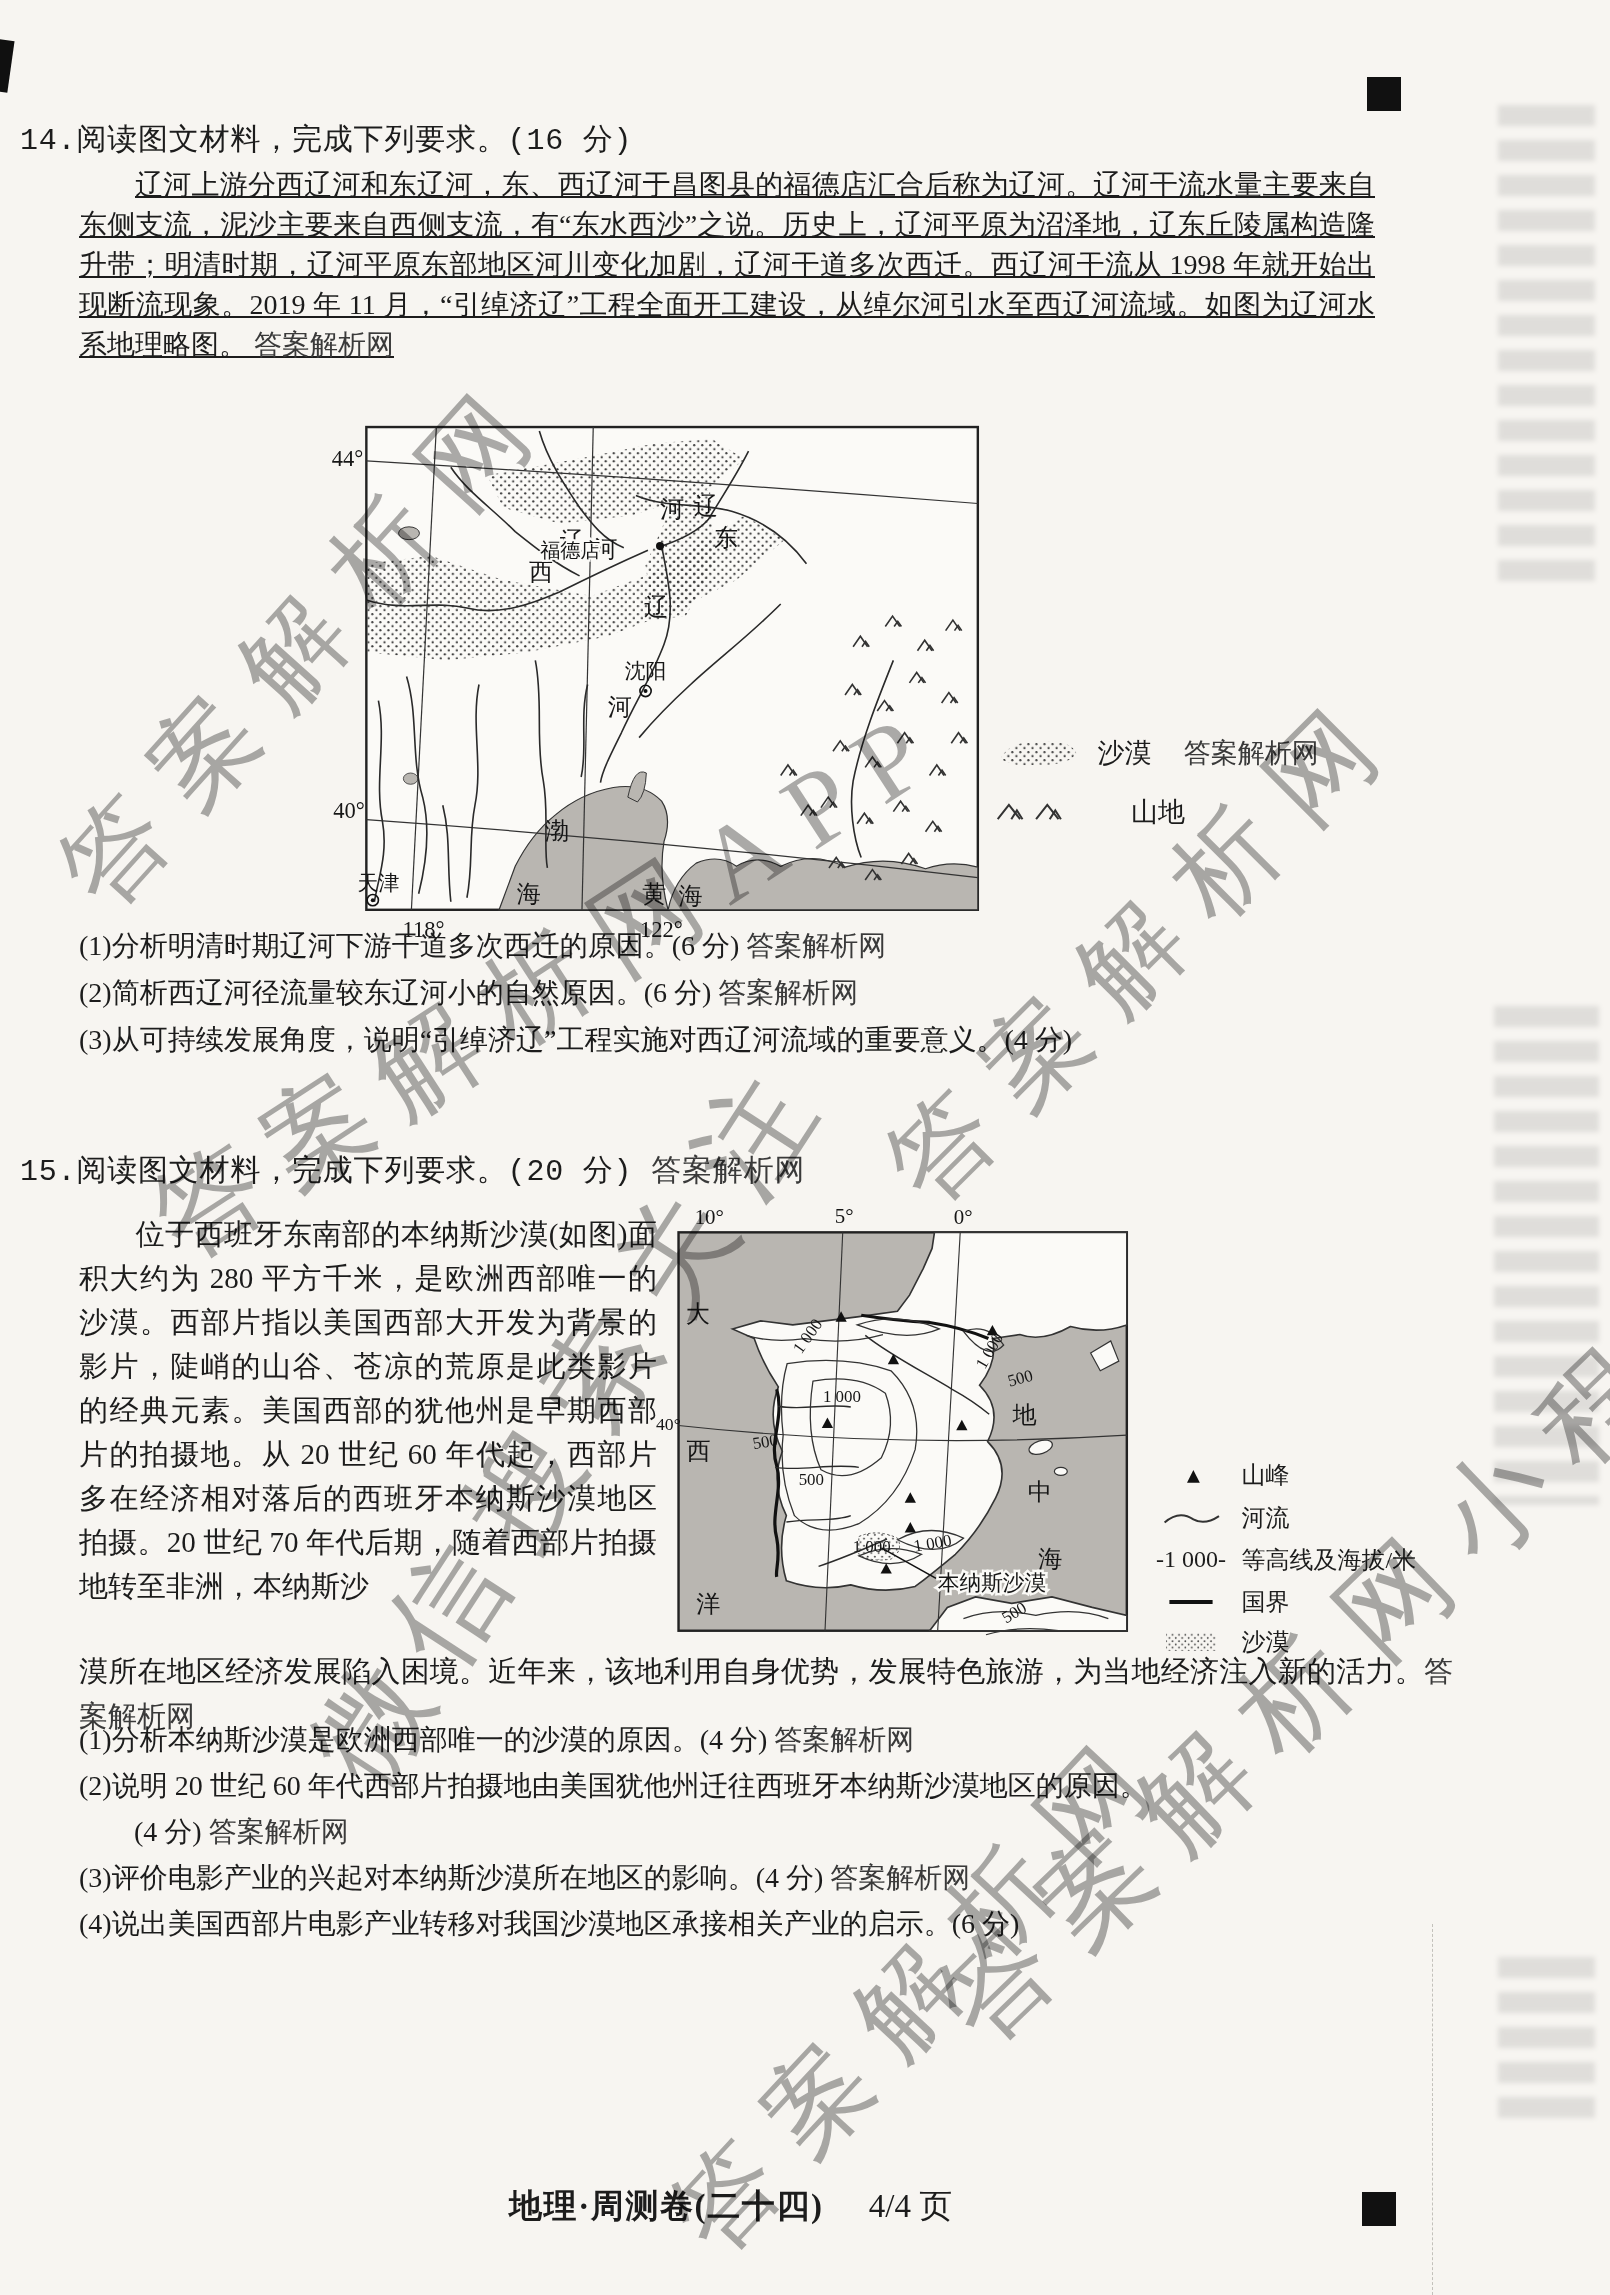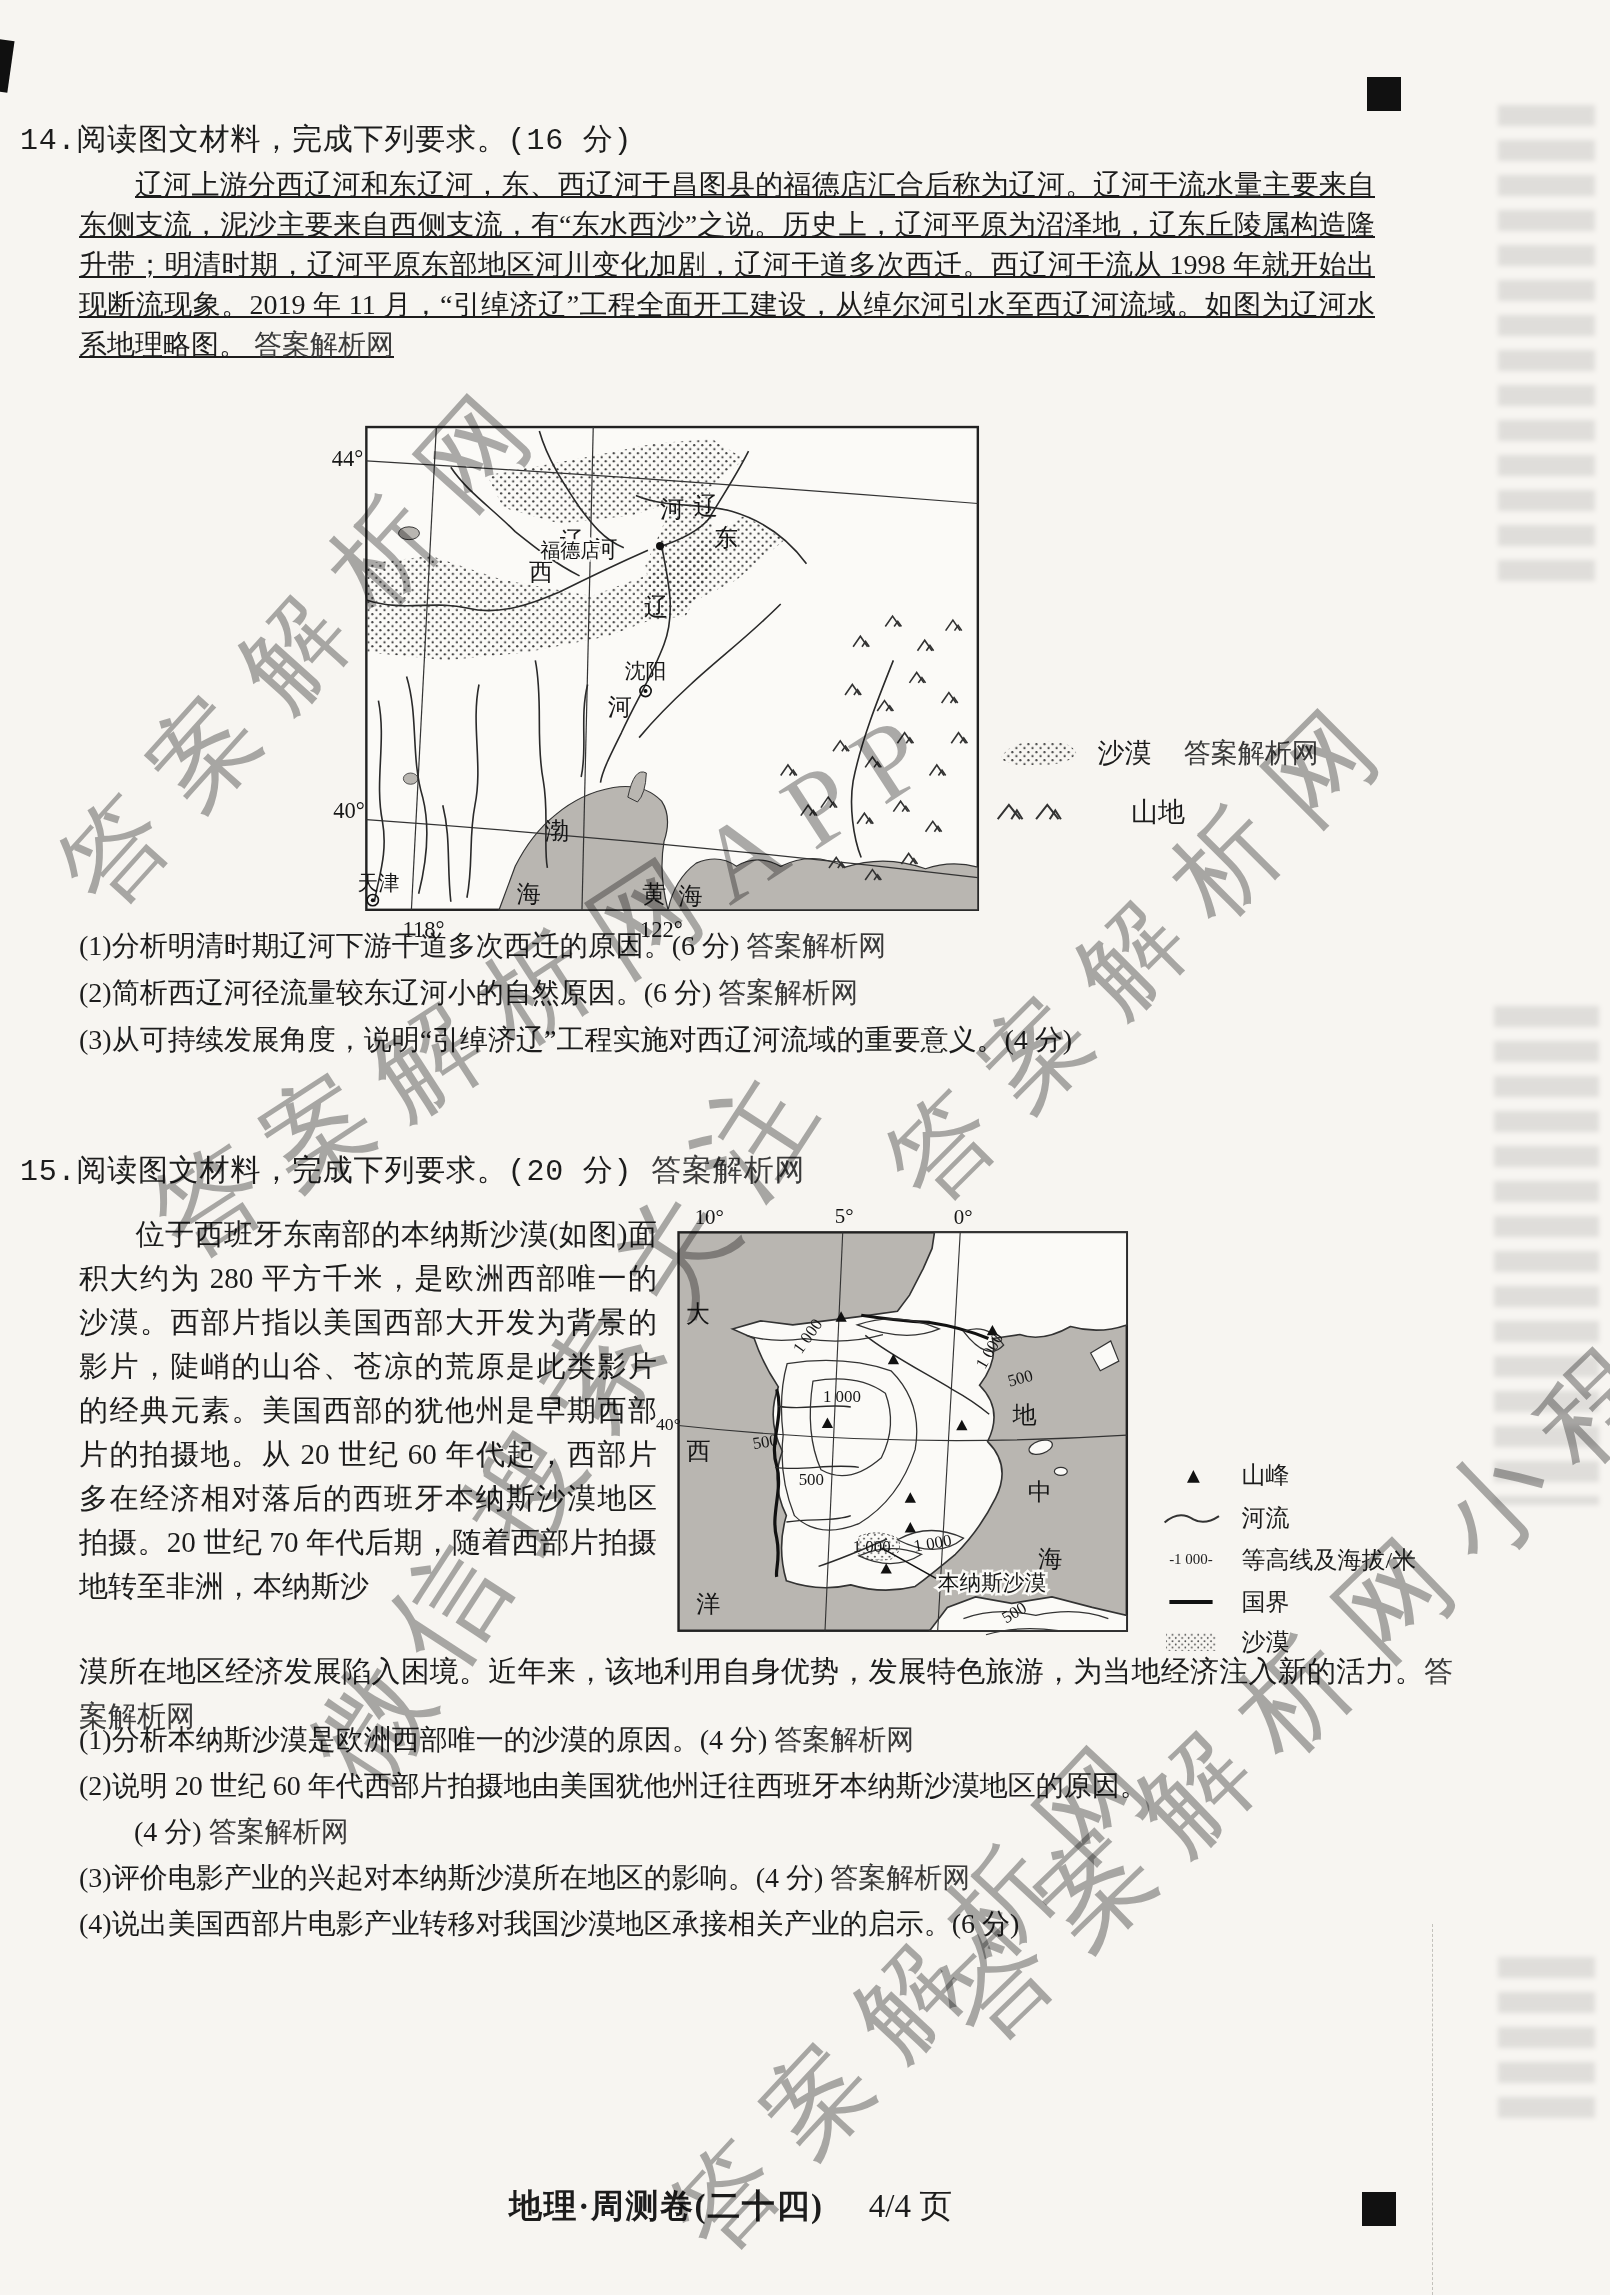--- a/index.html
+++ b/index.html
@@ -291,21 +291,21 @@
         </svg>
       <span>山峰</span>
     </div>
     <div class="legend-row" style="font-size:24px;margin-top:11.3px;">
       <svg width="72" height="21" viewBox="0 0 90 26">
           <path d="M12,18 Q30,2 48,14 Q62,22 80,10" stroke="#333" stroke-width="2.5" fill="none"></path>
         </svg>
       <span>河流</span>
     </div>
     <div class="legend-row" style="font-size:24px;margin-top:9.7px;">
-      <span style="width:72px;text-align:center;font-size:15px;">-1 000-</span>
+      <span style="width:72px;text-align:center;font-size:24px;">-1 000-</span>
       <span>等高线及海拔/米</span>
     </div>
     <div class="legend-row" style="font-size:24px;margin-top:9.7px;">
       <svg width="72" height="16" viewBox="0 0 90 20">
           <line x1="18" y1="10" x2="72" y2="10" stroke="#111" stroke-width="5"></line>
         </svg>
       <span>国界</span>
     </div>
     <div class="legend-row" style="font-size:24px;margin-top:8px;">
       <svg width="72" height="24" viewBox="0 0 90 30">

